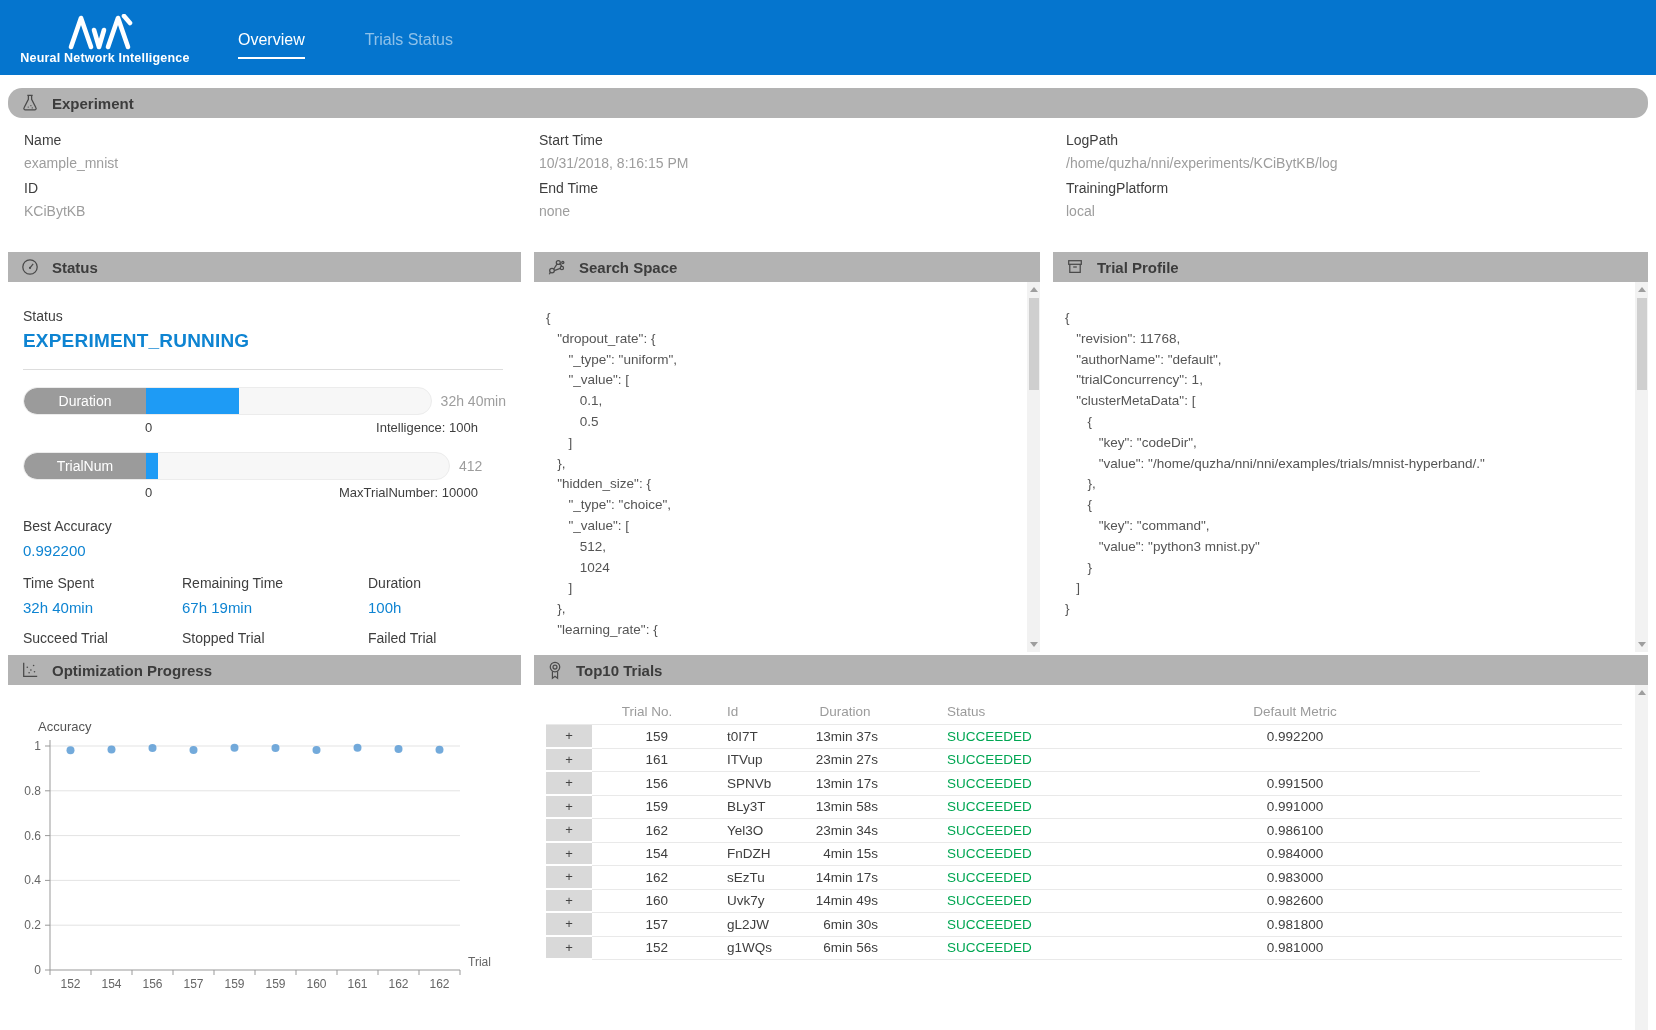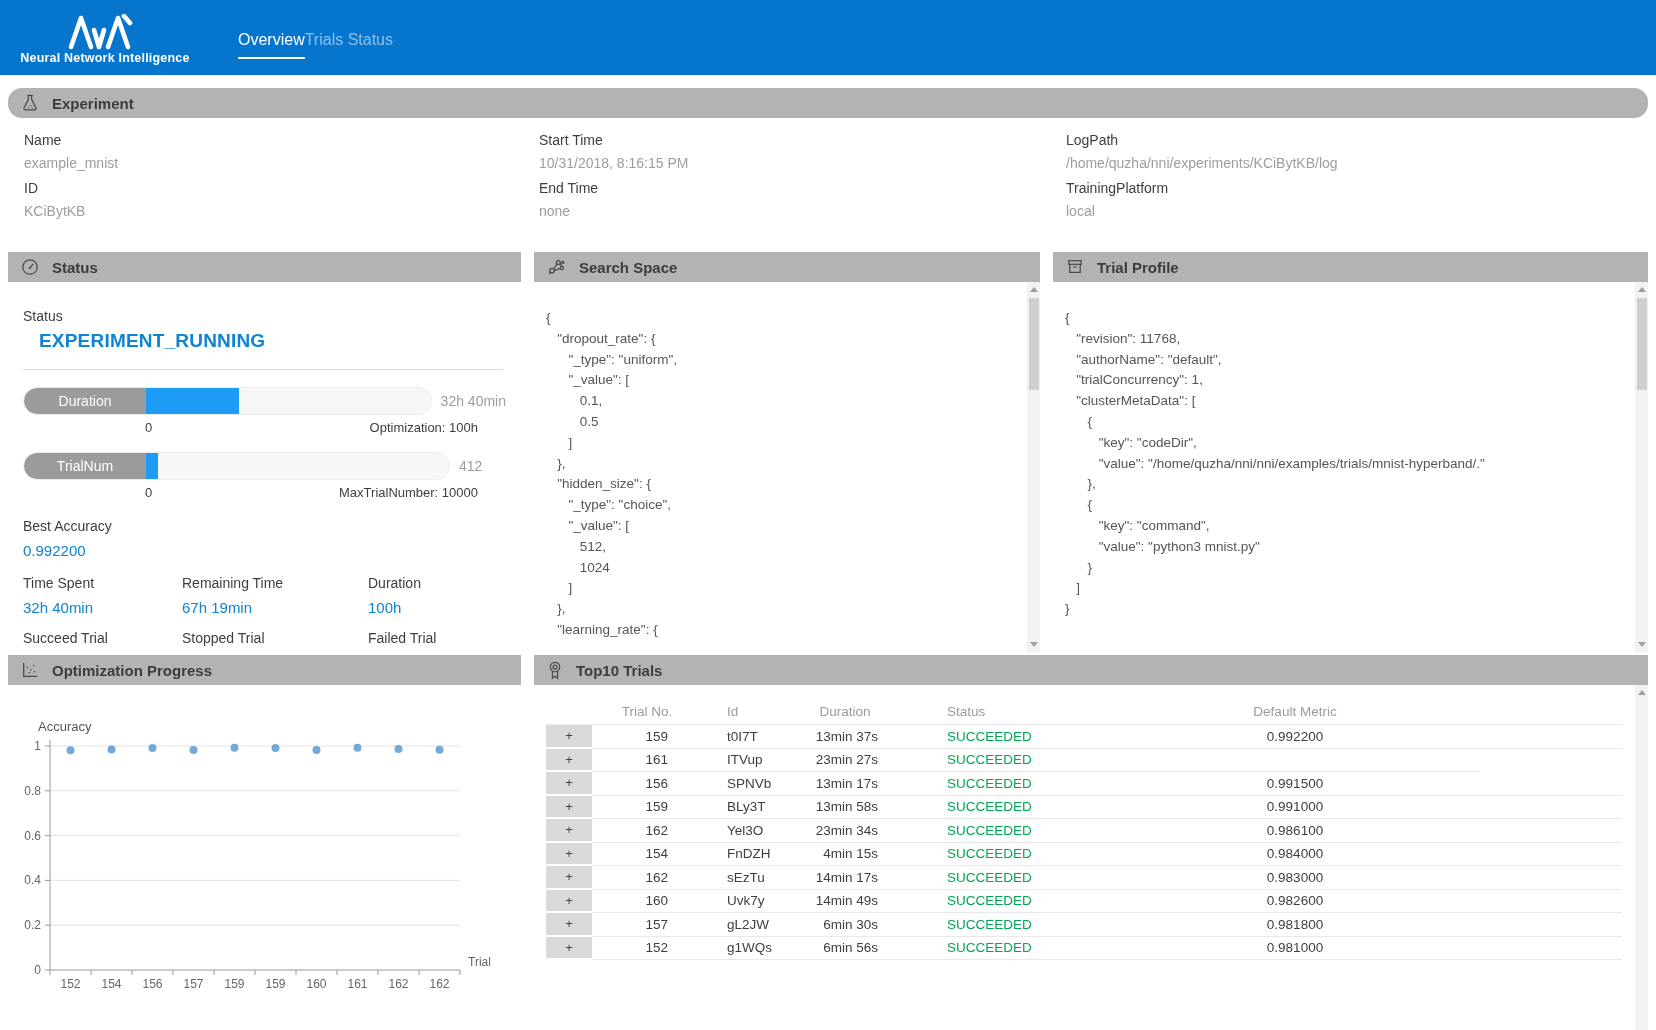--- a/index.html
+++ b/index.html
@@ -7,21 +7,21 @@
     font-family:"Liberation Sans", sans-serif; color:#3e3e3e; }
   :root{
     --brand:#0575ce; --accent:#0e84d2; --pblue:#1e9bf5; --green:#00a652;
     --bargray:#b3b3b3; --label:#3e3e3e; --muted:#9d9d9d;
   }
   
   .topbar{ height:75px; background:var(--brand); display:flex; align-items:center; }
   .brand{ width:210px; text-align:center; color:#fff; padding-top:4px; }
   .brand svg{ display:block; margin:0 auto; }
   .brand-sub{ font-size:12.5px; font-weight:bold; letter-spacing:.2px; margin-top:1px; }
-  .tabs{ display:flex; margin-left:28px; margin-top:14px; }
+  .tabs{ display:flex; gap:60px; margin-left:28px; margin-top:14px; }
   .tab{ font-size:16px; color:rgba(255,255,255,.55); padding-bottom:8px; cursor:pointer; }
   .tab.active{ color:#fff; border-bottom:2px solid #fff; }
   
   .secbar{ height:30px; background:var(--bargray); display:flex; align-items:center;
     padding-left:13px; gap:13px; }
   .secbar .sectitle{ font-size:15px; font-weight:bold; color:#3c3c3c; }
   .secbar svg{ stroke:#4a4a4a; fill:none; stroke-width:1.4; }
   .bar-experiment{ margin:13px 8px 0;border-radius:14px; }
   
   .expgrid{ margin:0 8px; display:grid; grid-template-columns:515px 527px 1fr;
@@ -31,21 +31,21 @@
   .f-value{ font-size:14px; color:var(--muted); margin-bottom:9px; }
   
   .row1{ margin:14px 8px 0; display:grid; grid-template-columns:513px 506px 595px; gap:13px; }
   .row2{ margin:3px 8px 0; display:grid; grid-template-columns:513px 1114px; gap:13px; }
   .panel{ background:#fff; }
   .row1 .pbody{ height:370px; position:relative; overflow:hidden; }
   .row2 .pbody{ height:358px; position:relative; overflow:hidden; }
   
   .status-body{ padding:26px 15px 0; }
   .status-label{ font-size:14px; color:var(--label); }
-  .status-value{ font-size:19px; font-weight:bold; color:var(--accent); margin-top:6px; letter-spacing:.2px;margin-left:16px; }
+  .status-value{ font-size:19px; font-weight:bold; color:var(--accent); margin-top:6px; letter-spacing:.2px; }
   .divider{ border-bottom:1px solid #ddd; margin-top:17px; width:480px; }
   .pbar-row{ display:flex; align-items:center; margin-top:17px; }
   .pbar{ width:427px; height:28px; border:1px solid #ececec; background:#f7f7f7;
     border-radius:14px; display:flex; overflow:hidden; }
   .pbar-label{ width:122px; background:#9b9b9b; color:#fff; font-size:14px;
     display:flex; align-items:center; justify-content:center; border-radius:14px 0 0 14px; flex:none; }
   .pbar-track{ flex:1; position:relative; }
   .pbar-fill{ height:100%; background:var(--pblue); }
   .pbar-value{ font-size:14px; color:var(--muted); margin-left:9px; white-space:nowrap; }
   .pbar-scale{ width:455px; padding-left:122px; display:flex; justify-content:space-between;
@@ -158,21 +158,21 @@
         <div class="pbar">
           <div class="pbar-label">Duration</div>
           <div class="pbar-track">
               <div class="pbar-fill" style="width: 32.7%;"></div>
             </div>
         </div>
         <div class="pbar-value">32h 40min</div>
       </div>
       <div class="pbar-scale">
         <span>0</span>
-        <span>Optimization: 100h</span>
+        <span>Intelligence: 100h</span>
       </div>
 
       <div class="pbar-row">
         <div class="pbar">
           <div class="pbar-label">TrialNum</div>
           <div class="pbar-track">
               <div class="pbar-fill" style="width: 4.1%;"></div>
             </div>
         </div>
         <div class="pbar-value">412</div>

